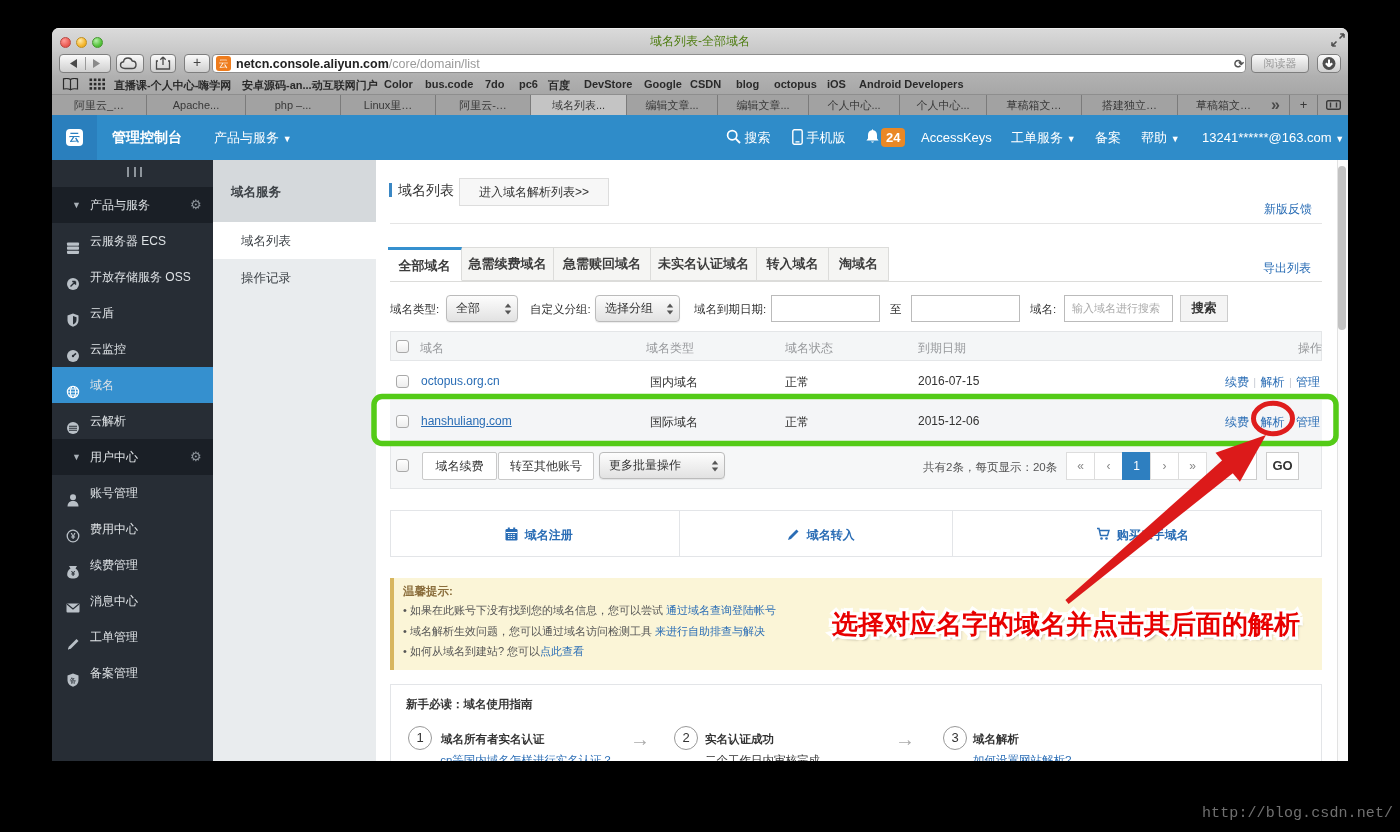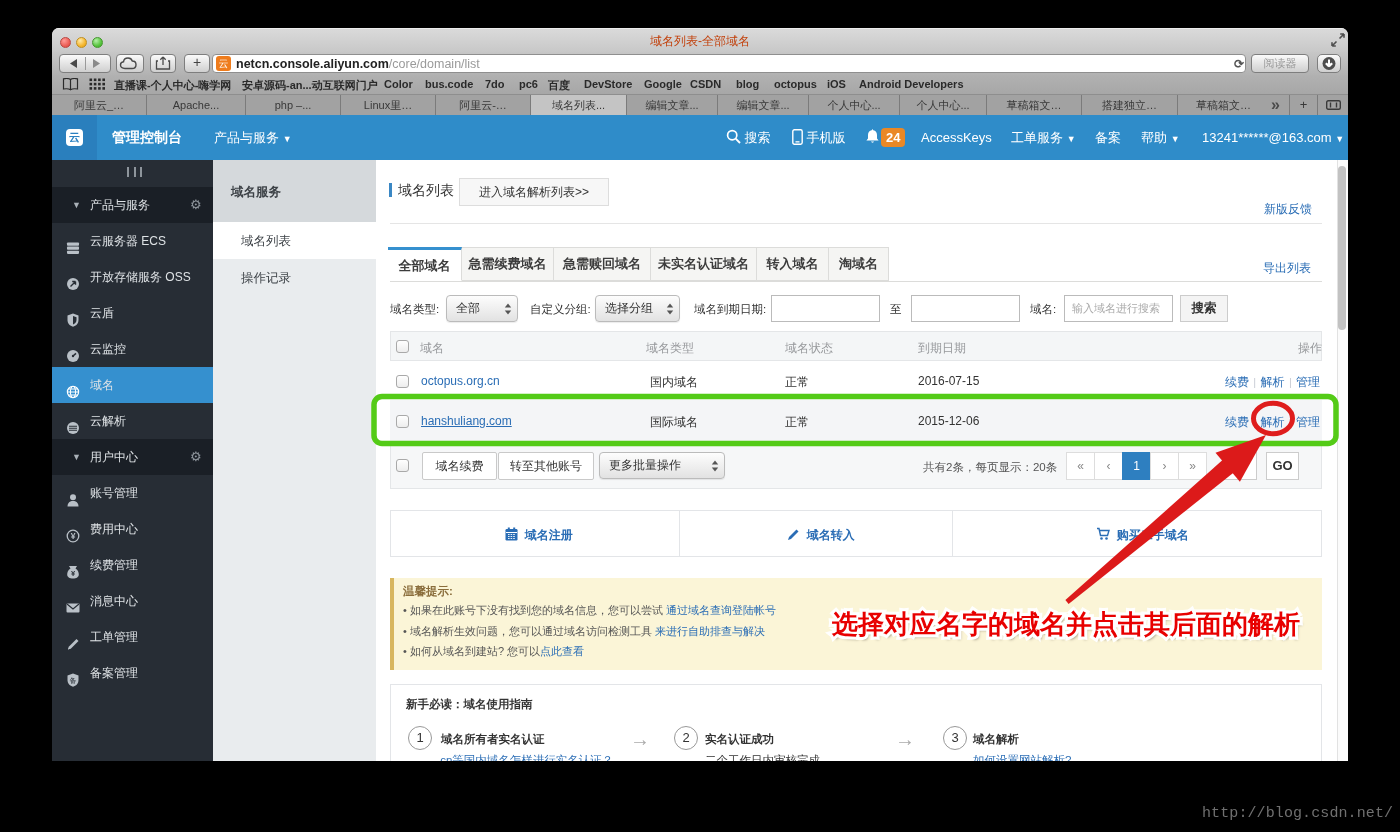--- a/index.html
+++ b/index.html
@@ -6,21 +6,21 @@
   font-family:"Liberation Sans",sans-serif;}
 .a{position:absolute;}
 .win{position:absolute;left:52px;top:28px;width:1296px;height:733px;border-radius:7px 7px 0 0;overflow:hidden;background:#fff;}
 
 .titlebar{left:0;top:0;width:1296px;height:24px;background:linear-gradient(#dadada,#c8c8c8);border-top:1px solid #ececec;box-sizing:border-box;}
 .toolbar{left:0;top:24px;width:1296px;height:23px;background:linear-gradient(#c7c7c7,#b2b2b2);}
 .bookbar{left:0;top:47px;width:1296px;height:20px;background:linear-gradient(#b1b1b1,#a7a7a7);border-bottom:1px solid #8e8e8e;box-sizing:border-box;}
 .tabbar{left:0;top:67px;width:1296px;height:20px;background:#8f8f8f;}
 .tl{width:9px;height:9px;border-radius:50%;position:absolute;top:9px;}
 .btn3d{position:absolute;top:26px;height:19px;background:linear-gradient(#fafafa,#cfcfcf);border:1px solid #7e7e7e;border-radius:4px;box-sizing:border-box;}
-.title-txt{left:0;top:5px;width:1296px;text-align:center;font-size:12px;color:#c2410c;}
+.title-txt{left:0;top:5px;width:1296px;text-align:center;font-size:12px;color:#4d7c0f;}
 .bm{position:absolute;top:50px;font-size:11px;font-weight:bold;color:#2a2a2a;white-space:nowrap;}
 .tab{position:absolute;top:67px;height:20px;background:#a2a2a2;border-right:1px solid #7b7b7b;box-sizing:border-box;font-size:11px;color:#383838;text-align:center;line-height:20px;white-space:nowrap;overflow:hidden;}
 
 .chead{left:0;top:87px;width:1296px;height:45px;background:#2f8cc9;}
 .hitem{position:absolute;top:87px;height:45px;line-height:45px;color:#fff;font-size:13px;white-space:nowrap;}
 
 .snav{left:0;top:132px;width:161px;height:601px;background:#272d35;}
 .srow{position:absolute;left:0;width:161px;height:36px;line-height:36px;color:#dfe3e6;font-size:12px;}
 .srow .ic{position:absolute;left:14px;top:10px;width:16px;height:14px;}
 .srow .tx{position:absolute;left:38px;}

